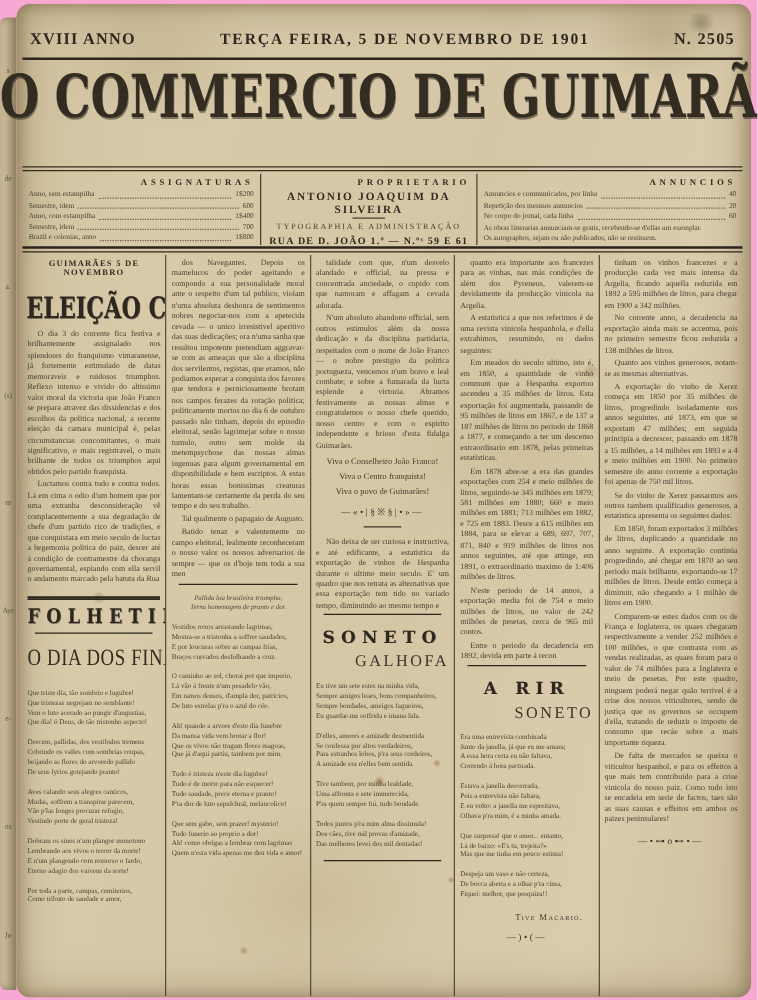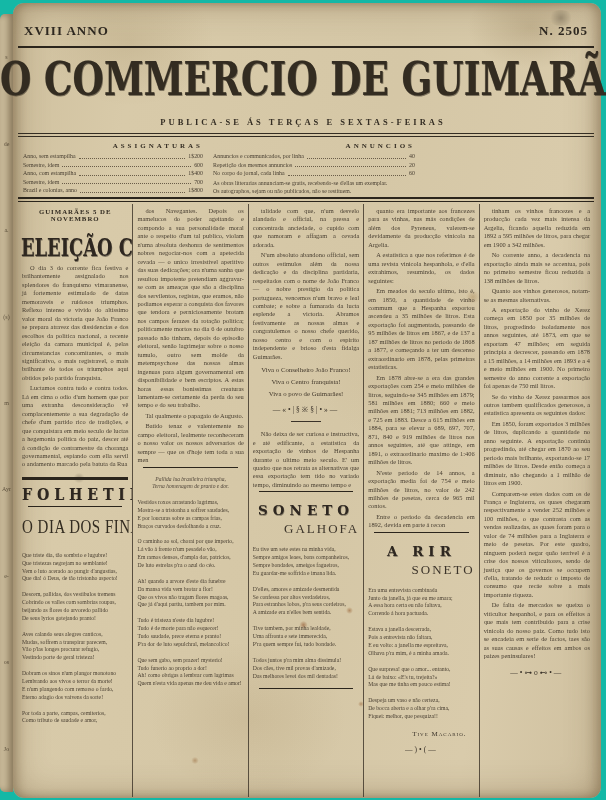--- a/index.html
+++ b/index.html
@@ -1,17 +1,17 @@
 <!DOCTYPE html>
 <html><head>
 <meta charset="utf-8">
 <style>
   html,body{margin:0;padding:0;background:#f7f5f0;}
   *{box-sizing:border-box;}
-  .canvas{position:relative;width:606px;height:800px;background:#14b8a6;overflow:hidden;
+  .canvas{position:relative;width:606px;height:800px;background:#f9a8d4;overflow:hidden;
           font-family:"Liberation Serif",serif;color:#473d30;}
   
   .edge{position:absolute;left:0;top:14px;bottom:8px;width:13px;background:#c9ba99;
         border-radius:5px 0 0 5px;box-shadow:inset -4px 0 7px rgba(70,52,28,.5);
         display:flex;flex-direction:column;justify-content:space-around;align-items:center;
         font-size:6px;color:rgba(45,35,22,.66);overflow:hidden;}
   .edge span{display:block;transform:scaleY(1.1);}
   
   .paper{position:absolute;left:13px;top:3px;right:5px;bottom:2px;border-radius:11px;
          background:
@@ -112,28 +112,28 @@
     <div class="stain s2"></div>
     <div class="stain s3"></div>
     <div class="stain s4"></div>
     <div class="stain s5"></div>
     <div class="stain s7"></div>
   </div>
   <div class="stain s6"></div>
 
   <div class="hdr">
     <span>XVIII ANNO</span>
+    <span class="date">TERÇA FEIRA, 5 DE NOVEMBRO DE 1901</span>
     <span>N. 2505</span>
   </div>
   <div class="hdr-rule"></div>
 
   <div class="mast">
     <span class="t">O COMMERCIO DE GUIMARÃES</span>
   </div>
-  <div class="subt">PUBLICA-SE ÁS TERÇAS E SEXTAS-FEIRAS</div>
   <div class="dbl-thin"></div>
 
   <div class="info">
     <div class="icell ic-l">
       <div class="ititle">ASSIGNATURAS</div>
       <div>
           <div class="b-row">
             <span class="tl">Anno, sem estampilha</span>
             <span class="dots"></span>
             <span class="tv">1$200</span>
@@ -153,20 +153,27 @@
             <span class="dots"></span>
             <span class="tv">700</span>
           </div>
           <div class="b-row">
             <span class="tl">Brazil e colonias, anno</span>
             <span class="dots"></span>
             <span class="tv">1$800</span>
           </div>
         </div>
 
+    </div>
+    <div class="icell ic-c">
+      <div class="ititle">PROPRIETARIO</div>
+      <div class="ed-name">ANTONIO JOAQUIM DA SILVEIRA</div>
+      <div class="ed-sep"></div>
+      <div class="ed-l2">TYPOGRAPHIA E ADMINISTRAÇÃO</div>
+      <div class="ed-ad">RUA DE D. JOÃO 1.º — N.ºˢ 59 E 61</div>
     </div>
     <div class="icell ic-r">
       <div class="ititle">ANNUNCIOS</div>
       <div>
           <div class="b-row">
             <span class="tl">Annuncios e communicados, por linha</span>
             <span class="dots"></span>
             <span class="tv">40</span>
           </div>
           <div class="b-row">

